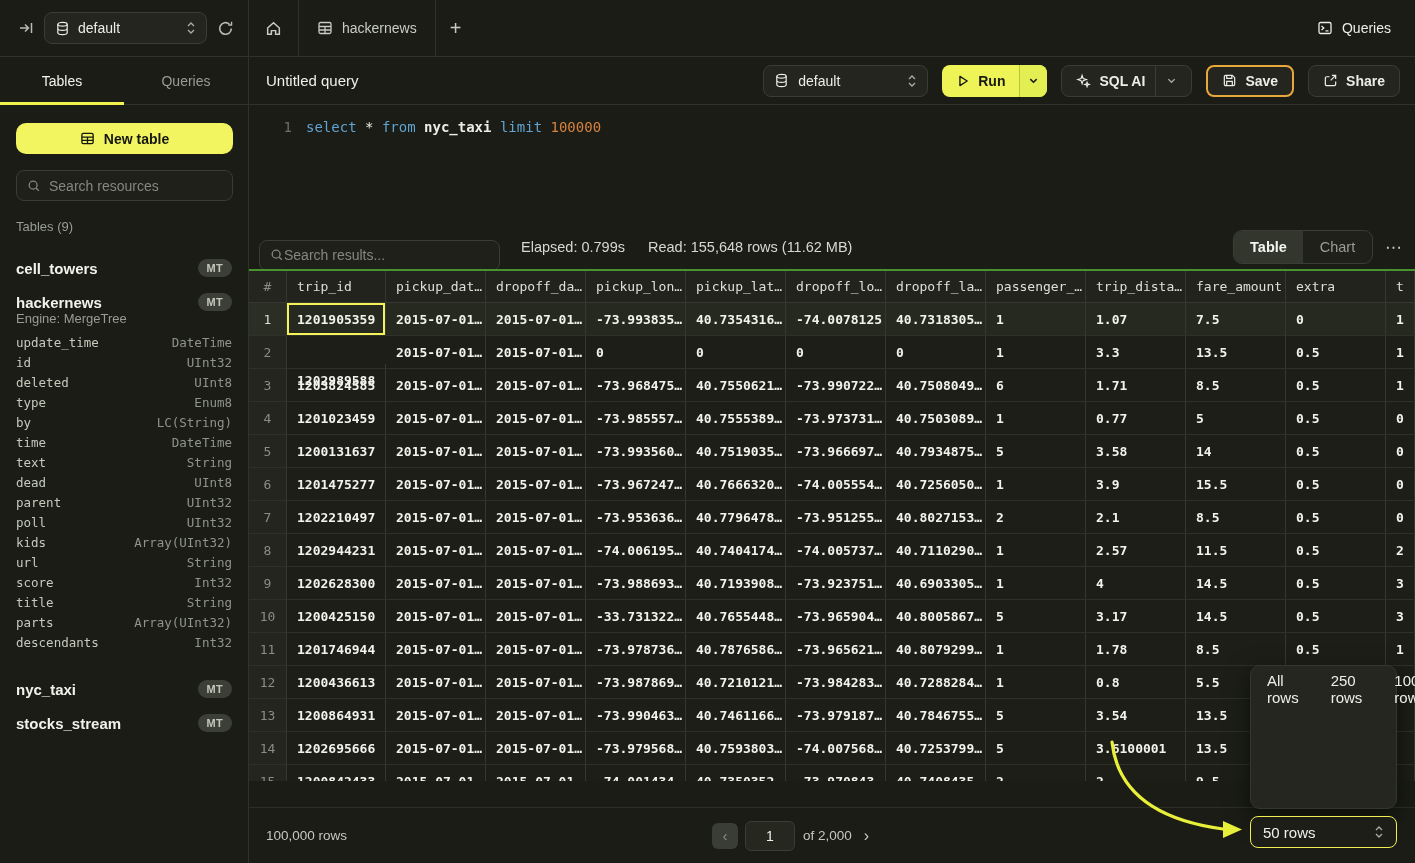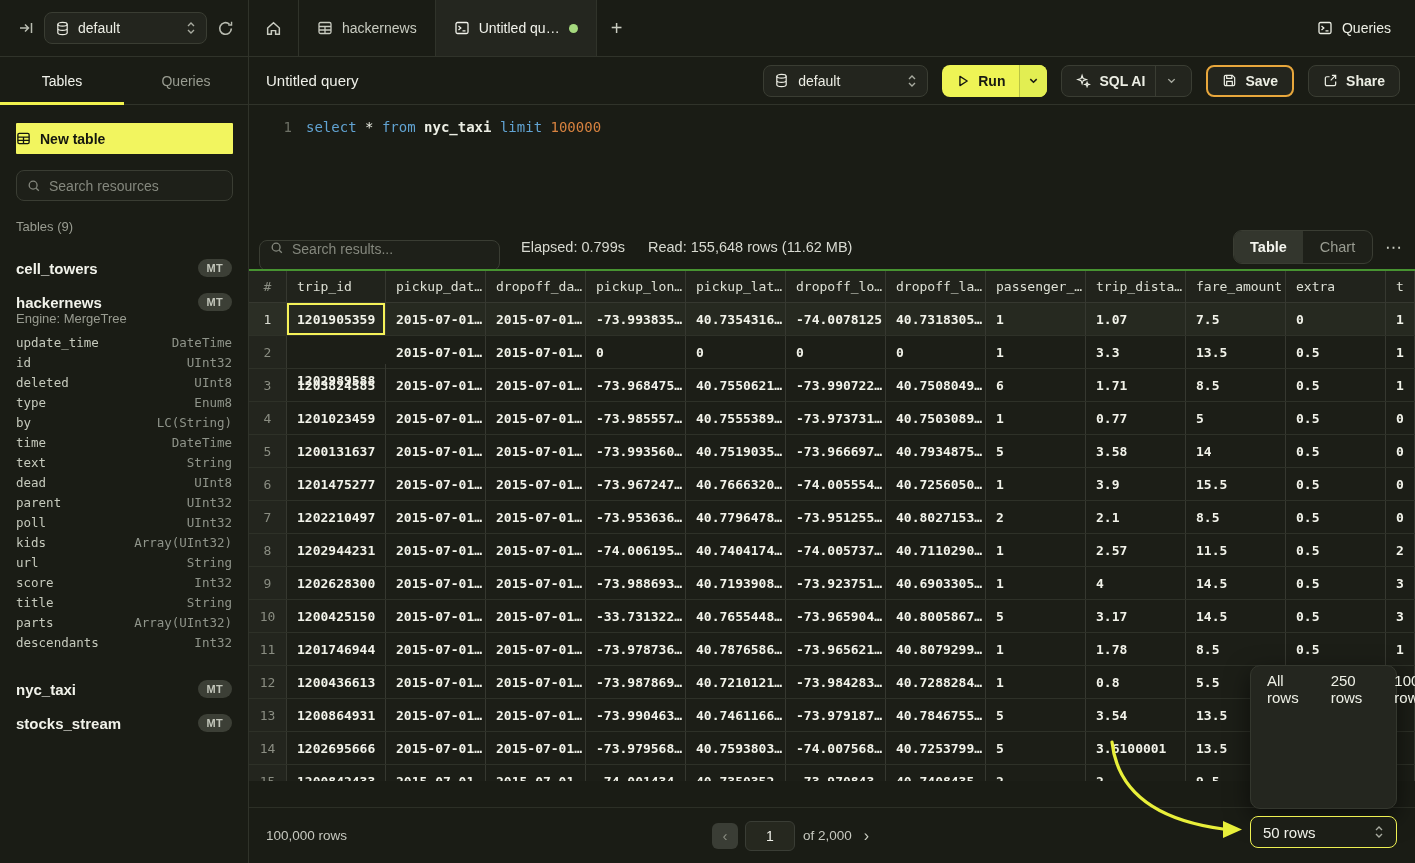--- a/index.html
+++ b/index.html
@@ -51,22 +51,22 @@
   .side-tab {
     width:50%; display:flex; align-items:center; justify-content:center;
     color:#999c91; cursor:pointer; position:relative; font-size:14px;
   }
   .side-tab.active { color:#f2f3ec; }
   .side-tab.active::after {
     content:""; position:absolute; left:0; right:0; bottom:-1px; height:3px; background:#f1f24e;
   }
   .new-table-btn {
     position:absolute; left:16px; top:66px; width:217px; height:31px;
-    background:#f2f55f; border-radius:1px; color:#14160f; font-weight:700; font-size:14px;
-    display:flex; align-items:center; gap:9px; cursor:pointer;
+    background:#f2f55f; border-radius:10px; color:#14160f; font-weight:700; font-size:14px;
+    display:flex; align-items:center; justify-content:center; gap:9px; cursor:pointer;
   }
   .side-search {
     position:absolute; left:16px; top:113px; width:217px; height:31px;
     background:#1e2019; border:1px solid #3a3d33; border-radius:8px;
     display:flex; align-items:center; gap:8px; padding:0 10px; color:#85887e;
   }
   .side-search input {
     background:transparent; border:none; outline:none; color:#cfd2c7; width:100%;
     font-family:"Liberation Sans",sans-serif; font-size:14px;
   }
@@ -120,21 +120,21 @@
   .code { margin-left:14px; font-family:"DejaVu Sans Mono",monospace; white-space:pre; }
   .tok-kw { color:#61a3d2; } .tok-num { color:#d7823f; }
   .tok-ident { color:#eceee4; font-weight:700; } .tok-plain { color:#eceee4; }
 
   .results-toolbar {
     position:absolute; left:0; top:168px; width:100%; height:44px;
     display:flex; align-items:center;
   }
   .res-search {
     margin-left:10px; width:241px; height:31px; background:#1e2019;
-    border:1px solid #3a3d33; border-radius:8px; display:flex; align-items:flex-start; gap:8px;
+    border:1px solid #3a3d33; border-radius:8px; display:flex; align-items:center; 
     padding:0 10px; color:#85887e;margin-top:16px;
   }
   .res-search input { background:transparent; border:none; outline:none; color:#cfd2c7; width:100%; font-family:"Liberation Sans",sans-serif; font-size:14px; }
   .res-search input::placeholder { color:#85887e; }
   .res-stat { color:#d7d9d0; font-size:14.5px; }
   .stat-elapsed { margin-left:21px; }
   .stat-read { margin-left:23px; }
   .view-toggle {
     position:absolute; right:42px; display:flex; height:34px;
     border:1px solid #3a3d33; border-radius:9px; overflow:hidden; background:#1e2019;
@@ -245,30 +245,20 @@
     </div>
     <div class="tab">
       <span>
         <svg class="ic" width="16" height="16" viewBox="0 0 16 16" fill="none" stroke="currentColor" stroke-width="1.3">
             <rect x="2" y="2.5" width="12" height="11" rx="1.5"></rect>
             <path d="M2 6.5h12M8 6.5v7M2 10h12"></path>
           </svg>
       </span>
       <span>hackernews</span>
     </div>
-    <div class="tab active">
-      <span>
-        <svg class="ic" width="16" height="16" viewBox="0 0 16 16" fill="none" stroke="currentColor" stroke-width="1.3">
-            <rect x="2" y="2.5" width="12" height="11" rx="1.5"></rect>
-            <path d="M4.5 6 6.8 8 4.5 10M8.5 10.8h3"></path>
-          </svg>
-      </span>
-      <span>Untitled qu…</span>
-      <span class="dot"></span>
-    </div>
     <div class="newtab-btn">+</div>
     <div class="queries-btn">
       <span>
         <svg class="ic" width="16" height="16" viewBox="0 0 16 16" fill="none" stroke="currentColor" stroke-width="1.3">
             <rect x="2" y="2.5" width="12" height="11" rx="1.5"></rect>
             <path d="M4.5 6 6.8 8 4.5 10M8.5 10.8h3"></path>
           </svg>
       </span>
       <span>Queries</span>
     </div>

